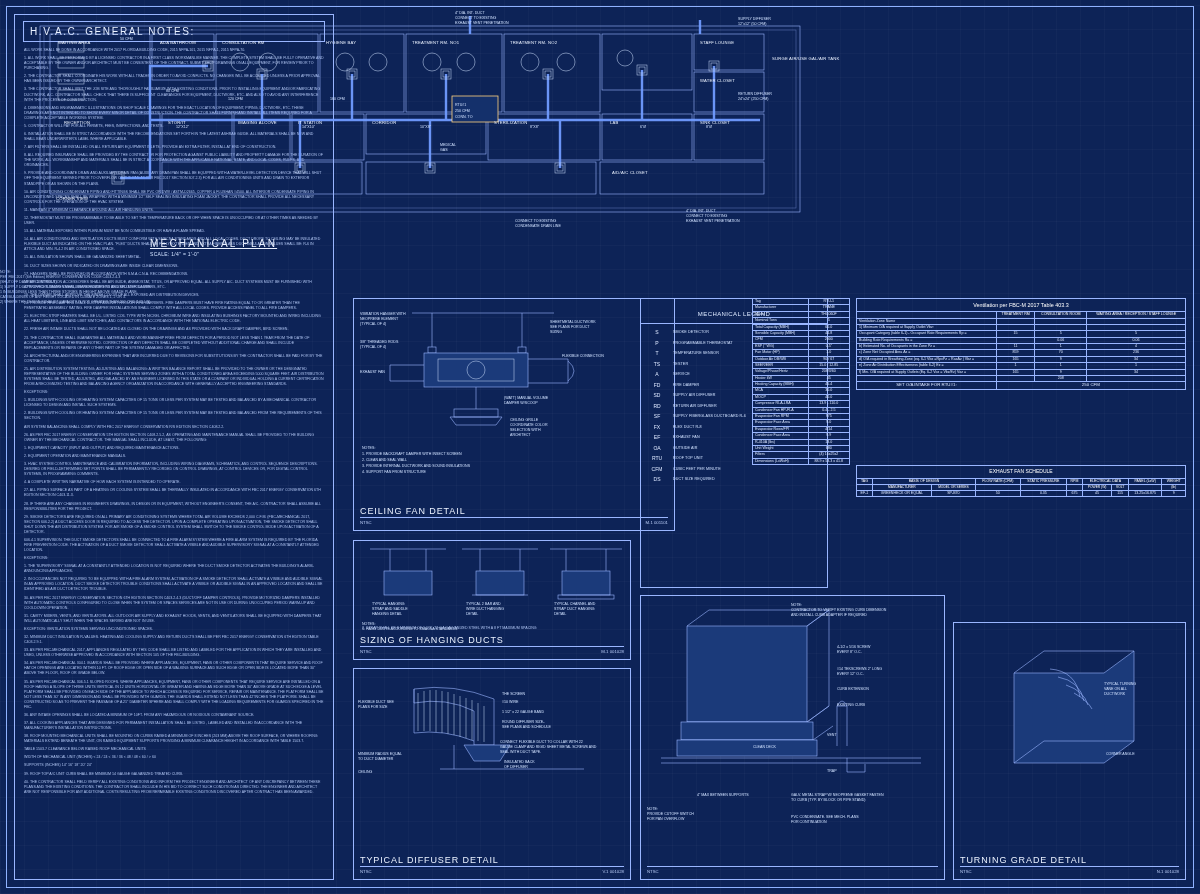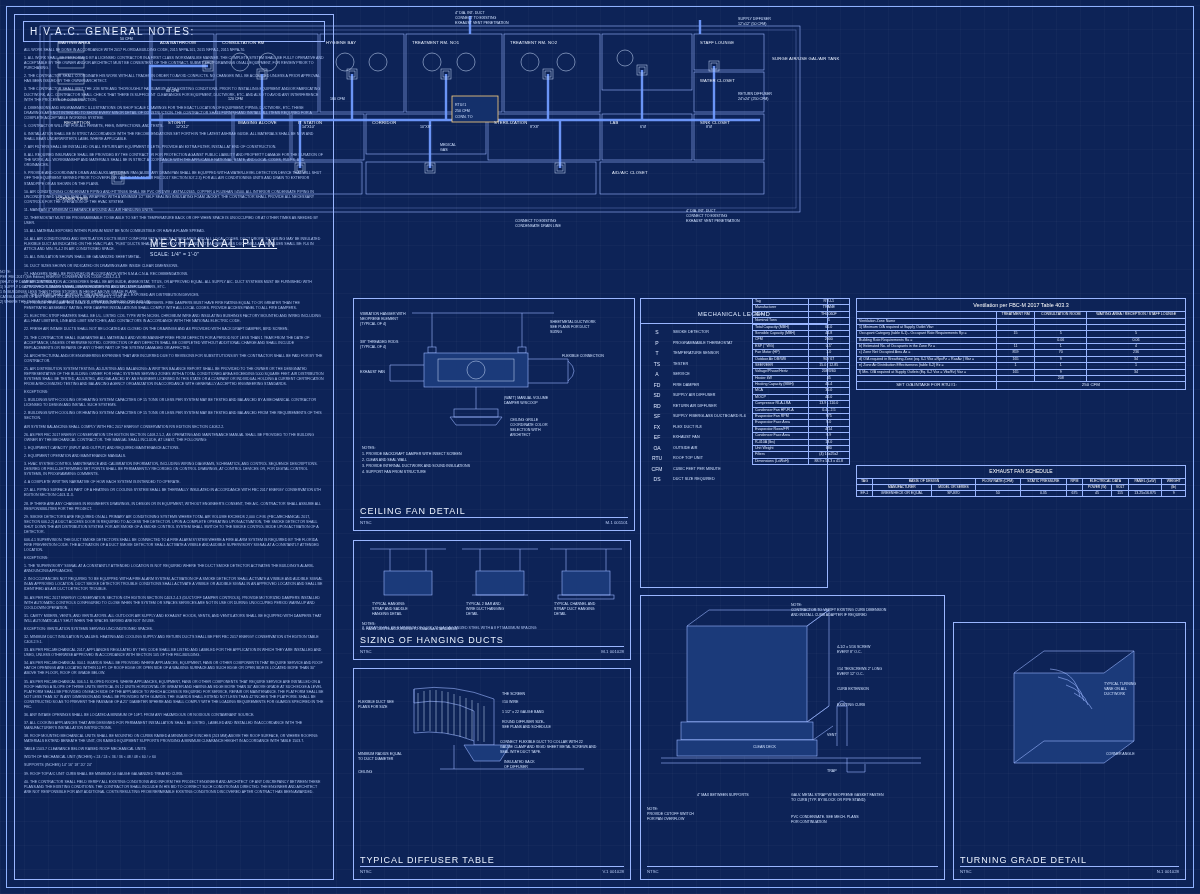--- a/index.html
+++ b/index.html
@@ -20,21 +20,21 @@
   #notes{left:14px;top:14px;width:320px;height:866px;padding:0;}
   #notes .nhead{margin:6px 8px 4px 8px;border:1px solid #9ab6ff;padding:4px 6px;}
   #notes .nbody{padding:2px 9px 6px 9px;column-count:1;}
   #notes p{margin:0 0 3.1px 0;}
   
   #plan{left:345px;top:14px;width:841px;height:270px;border:none;}
   .planimg{position:absolute;left:0;top:0;width:841px;height:232px;}
   .rlabel{position:absolute;font-size:4.2px;color:#eaf1ff;letter-spacing:.2px;}
   .planttl{position:absolute;left:150px;top:238px;}
   
-  #ceilfan{left:353px;top:298px;width:282px;height:233px;}
+  #ceilfan{left:353px;top:298px;width:322px;height:233px;}
   #legend{left:640px;top:298px;width:188px;height:290px;}
   #tagtbl{left:752px;top:298px;width:98px;height:240px;}
   #vent{left:856px;top:298px;width:330px;height:160px;}
   #efs{left:856px;top:465px;width:330px;height:85px;}
   #ductnote{left:856px;top:556px;width:330px;height:55px;}
   #hang{left:353px;top:540px;width:278px;height:120px;}
   #diffuser{left:353px;top:668px;width:278px;height:212px;}
   #rtu{left:640px;top:595px;width:305px;height:285px;}
   #vane{left:953px;top:622px;width:233px;height:258px;}
   .boxttl{position:absolute;bottom:14px;left:6px;font-size:9px;letter-spacing:.9px;color:#eaf1ff;}
@@ -707,21 +707,21 @@
       <text x="4" y="86" class="txt">MINIMUM RADIUS EQUAL</text>
       <text x="4" y="91" class="txt">TO DUCT DIAMETER</text>
       <text x="146" y="74" class="txt">CONNECT FLEXIBLE DUCT TO COLLAR WITH 22</text>
       <text x="146" y="79" class="txt">GAUGE CLAMP AND RIGID SHEET METAL SCREWS AND</text>
       <text x="146" y="84" class="txt">SEAL WITH DUCT TAPE.</text>
       <text x="150" y="94" class="txt">INSULATED BACK</text>
       <text x="150" y="99" class="txt">OF DIFFUSER</text>
       <text x="4" y="104" class="txt">CEILING</text>
     </svg>
     <div class="titleline"></div>
-    <div class="boxttl">TYPICAL DIFFUSER TABLE</div>
+    <div class="boxttl">TYPICAL DIFFUSER DETAIL</div>
     <div class="boxttl2">NTSC</div>
     <div class="boxid">V.1 001028</div>
   </div>
 
   <div class="panel" id="rtu">
     <svg width="303" height="255" viewBox="0 0 303 255">
       <g class="ln">
         <path d="M46 30 h120 v96 h-120 z" class="fl"></path>
         <path d="M46 30 l22 -16 h120 l-22 16"></path>
         <path d="M166 30 l22 -16 v96 l-22 16"></path>

